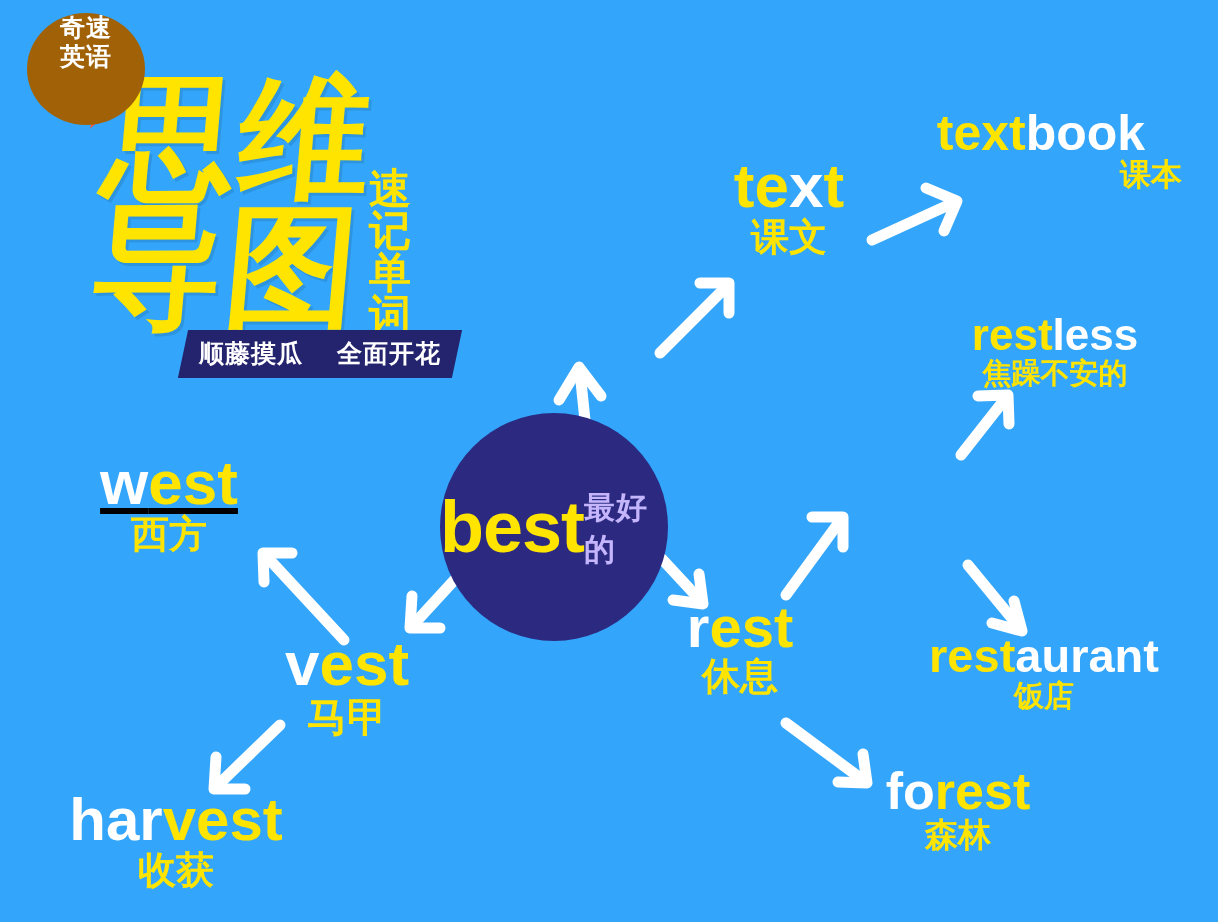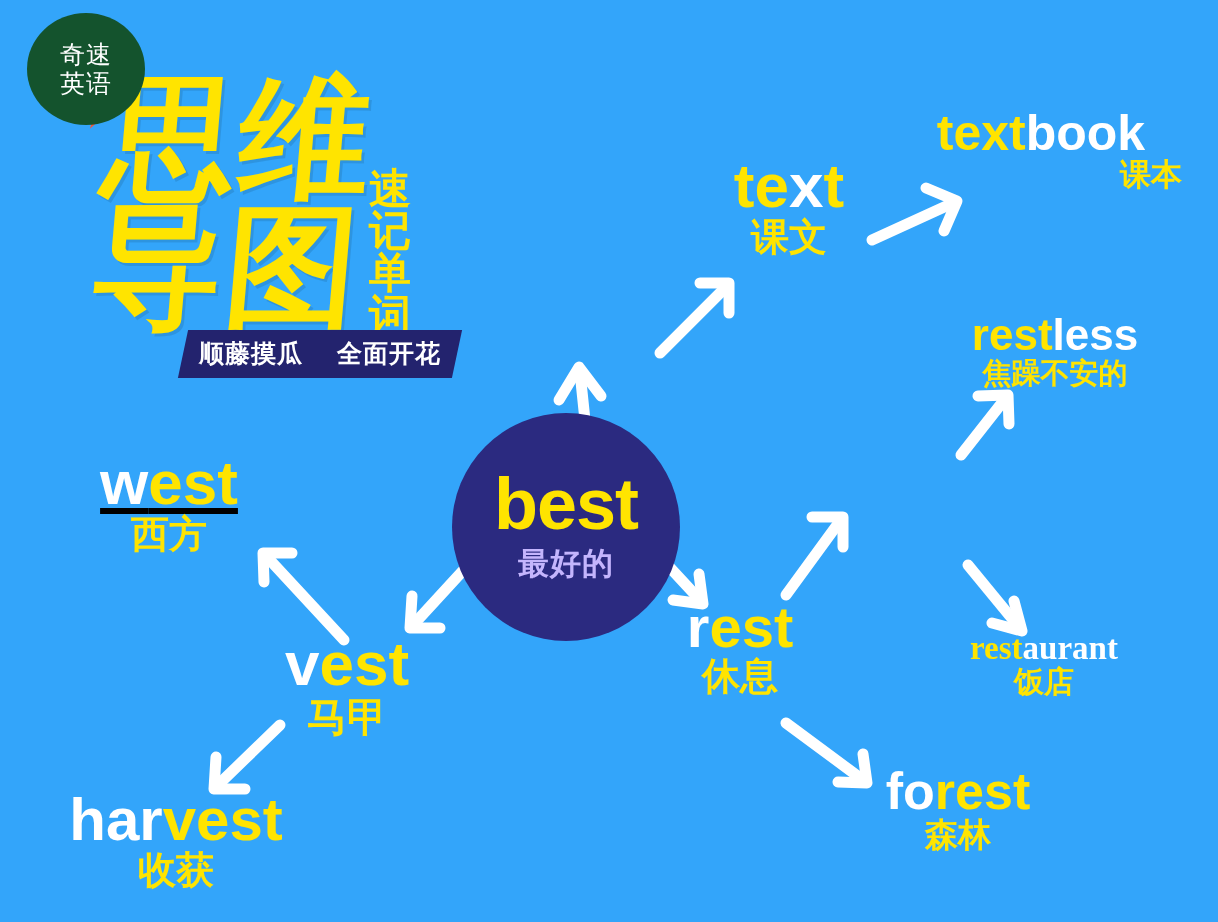--- a/index.html
+++ b/index.html
@@ -22,28 +22,28 @@
   #arrows {
     position: absolute;
     left: 0; top: 0;
     width: 1218px; height: 922px;
     pointer-events: none;
   }
 
   
   .center-node {
     position: absolute;
-    left: 452px;
+    left: 440px;
     top: 413px;
     width: 228px;
     height: 228px;
     border-radius: 50%;
     background: #2b2a80;
     display: flex;
-    flex-direction: column;
+    flex-direction: row;
     align-items: center;
     justify-content: center;
   }
   .center-node .c-en {
     font-size: 72px;
     font-weight: bold;
     color: #ffe400;
     line-height: 0.98;
     letter-spacing: -1px;
   }
@@ -79,28 +79,27 @@
   
   #logo {
     position: absolute;
     left: 0; top: 0;
     width: 470px; height: 390px;
   }
   .bubble {
     position: absolute;
     left: 27px; top: 13px;
     width: 118px; height: 112px;
-    background: #14532d;
+    background: #a16207;
     border-radius: 50%;
     display: flex;
     flex-direction: column;
     align-items: center;
-    justify-content: center;
     color: #ffffff;
-    font-weight: normal;
+    font-weight: bold;
     font-size: 25px;
     line-height: 1.15;
     letter-spacing: 1px;
     z-index: 4;
   }
   .bubble-tail {
     position: absolute;
     left: 95px; top: 96px;
     width: 0; height: 0;
     border-left: 16px solid #f0553c;
@@ -267,21 +266,21 @@
     <span class="zh" style="font-size:31px;text-align:right;">课本</span>
   </div>
 
   <div class="word al-c" style="left:930px; top:294px; width:250px;margin-top:19px;">
     <span class="en" style="font-size:44px;"><span class="hl">rest</span><span class="pl">less</span></span>
     <span class="zh" style="font-size:29px;">焦躁不安的</span>
   </div>
 
 
   <div class="word al-c" style="left:893px; top:632px; width:302px;">
-    <span class="en" style="font-size:33px;font-family:Liberation Serif, serif;"><span class="hl">rest</span><span class="pl">aurant</span></span>
+    <span class="en" style="font-size:47px;"><span class="hl">rest</span><span class="pl">aurant</span></span>
     <span class="zh" style="font-size:30px;">饭店</span>
   </div>
 
   <div class="word al-c" style="left:660px; top:598px; width:160px;">
     <span class="en" style="font-size:58px;"><span class="pl">r</span><span class="hl">est</span></span>
     <span class="zh" style="font-size:38px;">休息</span>
   </div>
 
   <div class="word al-c" style="left:852px; top:765px; width:212px;">
     <span class="en" style="font-size:52px;"><span class="pl">fo</span><span class="hl">rest</span></span>

